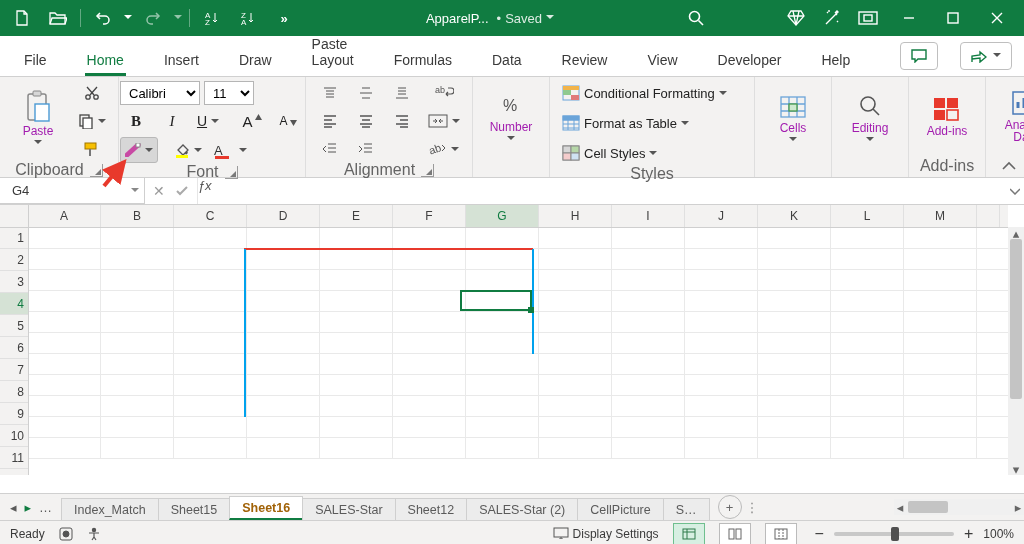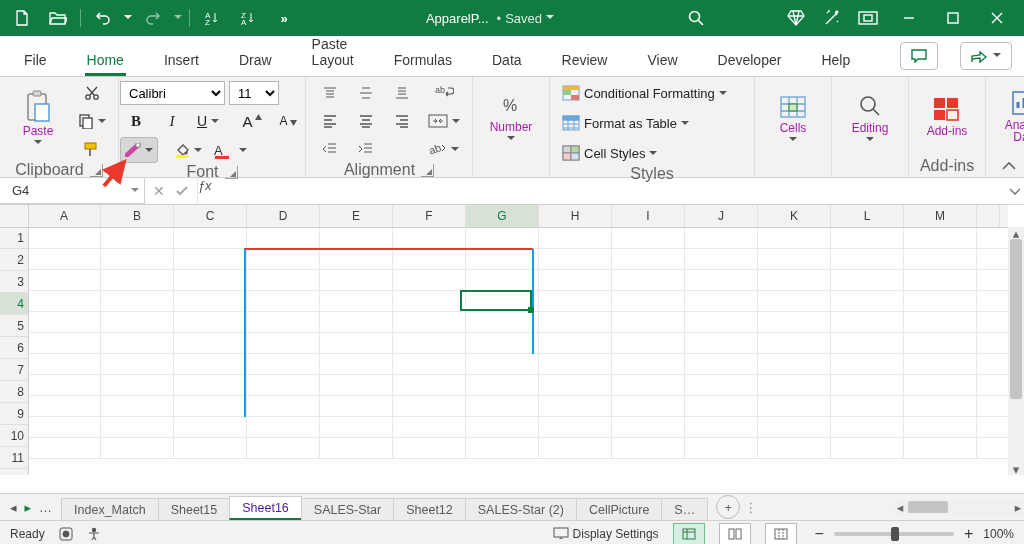--- a/index.html
+++ b/index.html
@@ -50,21 +50,21 @@
   .cells .crow{height:21px;display:flex}
   .cells .cell{width:72px;height:21px;border-right:1px solid #e9e9e9;border-bottom:1px solid #e9e9e9;flex-shrink:0}
   .vscroll{position:absolute;right:0;top:22px;bottom:18px;width:16px;background:#f0f0f0}
   .vscroll .thumb{position:absolute;left:2px;right:2px;top:12px;height:160px;background:#c4c4c4;border-radius:2px}
   .vscroll .arr{position:absolute;left:0;right:0;height:12px;display:flex;align-items:center;justify-content:center;color:#666}
   .sheettabs{height:26px;background:#f3f2f1;border-top:1px solid #d0d0d0;display:flex;align-items:center}
   .nav{display:flex;align-items:center;gap:8px;padding:0 10px;color:#5a5a5a}
   .tabs{display:flex;align-items:flex-end;height:100%;gap:0}
   .stab{padding:4px 12px 3px 12px;border:1px solid #cfcfcf;border-bottom:none;background:#fff;font-size:12.5px;color:#3a3a3a;margin-left:-1px}
   .stab.inactive{background:#ececec;color:#5a5a5a}
-  .stab.active{background:#fff;color:#4c1d95;border-bottom:2px solid #107c41;border-top:1px solid #cfcfcf;font-weight:400}
+  .stab.active{background:#fff;color:#a16207;border-bottom:2px solid #107c41;border-top:1px solid #cfcfcf;font-weight:700}
   .addsheet{width:22px;height:22px;border:1px solid #bbb;border-radius:50%;display:flex;align-items:center;justify-content:center;margin-left:8px;color:#666}
   .hscroll{flex:0 0 130px;height:16px;background:#f0f0f0;margin-left:10px;position:relative}
   .hscroll .thumb{position:absolute;top:2px;bottom:2px;left:14px;width:40px;background:#c4c4c4;border-radius:2px}
   .hscroll .arr{position:absolute;top:0;bottom:0;width:12px;display:flex;align-items:center;justify-content:center;color:#666}
   .status{height:26px;background:#f3f2f1;border-top:1px solid #d0d0d0;display:flex;align-items:center;padding:0 10px;font-size:12px;color:#3a3a3a;gap:14px}
   .status .spacer{flex:1}
   .viewbtn{width:30px;height:20px;border:1px solid #bbb;display:flex;align-items:center;justify-content:center;background:#fff}
   .viewbtn.active{background:#d7efe2;border-color:#6fbf8e}
   .zoom{display:flex;align-items:center;gap:6px}
   .slider{width:120px;height:4px;background:#c8c8c8;position:relative;border-radius:2px}
@@ -260,21 +260,21 @@
     <div class="label">
         <span>Clipboard</span>
         <span class="dlaunch"></span>
       </div>
   </div>
 
   <div class="group" style="min-width:170px">
     <div class="body">
       <div class="stack" style="gap:4px">
         <div class="row">
-          <select class="font" style="width:105px"><option>Calibri</option></select>
+          <select class="font" style="width:80px"><option>Calibri</option></select>
           <select class="font" style="width:50px"><option>11</option></select>
         </div>
         <div class="row">
           <div class="icnbtn">
               <b style="font-size:15px;font-family:'Times New Roman'">B</b>
             </div>
           <div class="icnbtn">
               <i style="font-size:15px;font-family:'Times New Roman'">I</i>
             </div>
           <div class="icnbtn">

